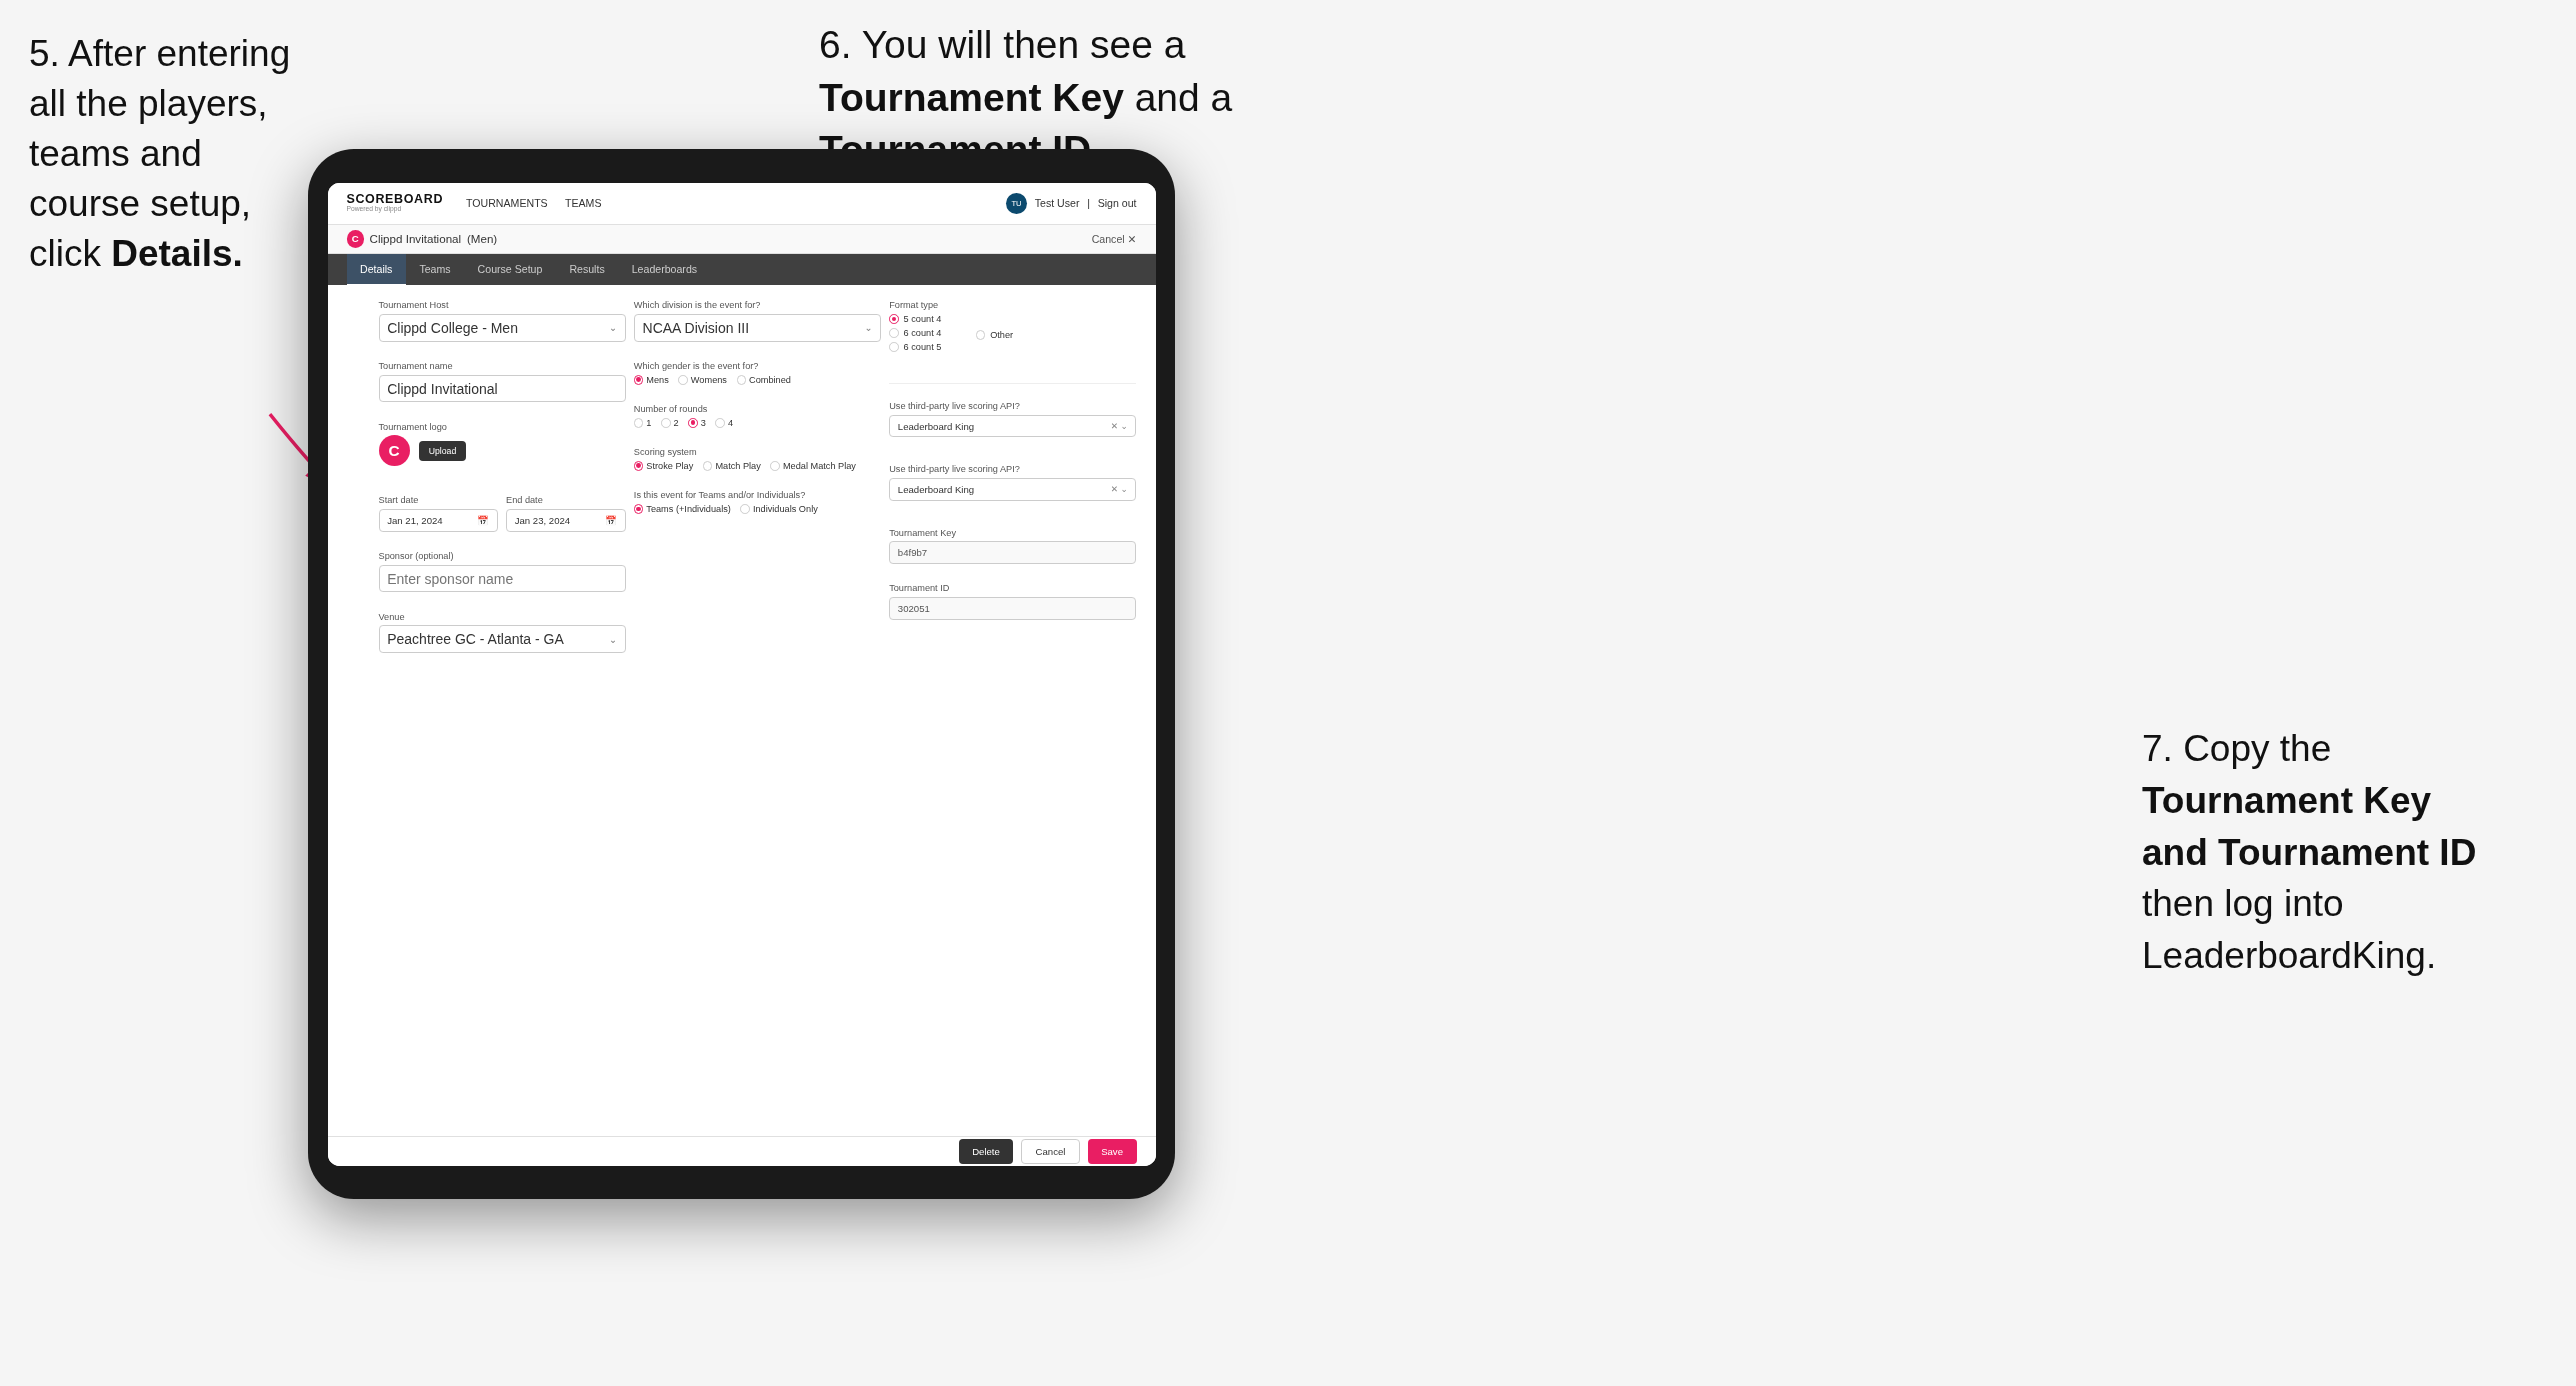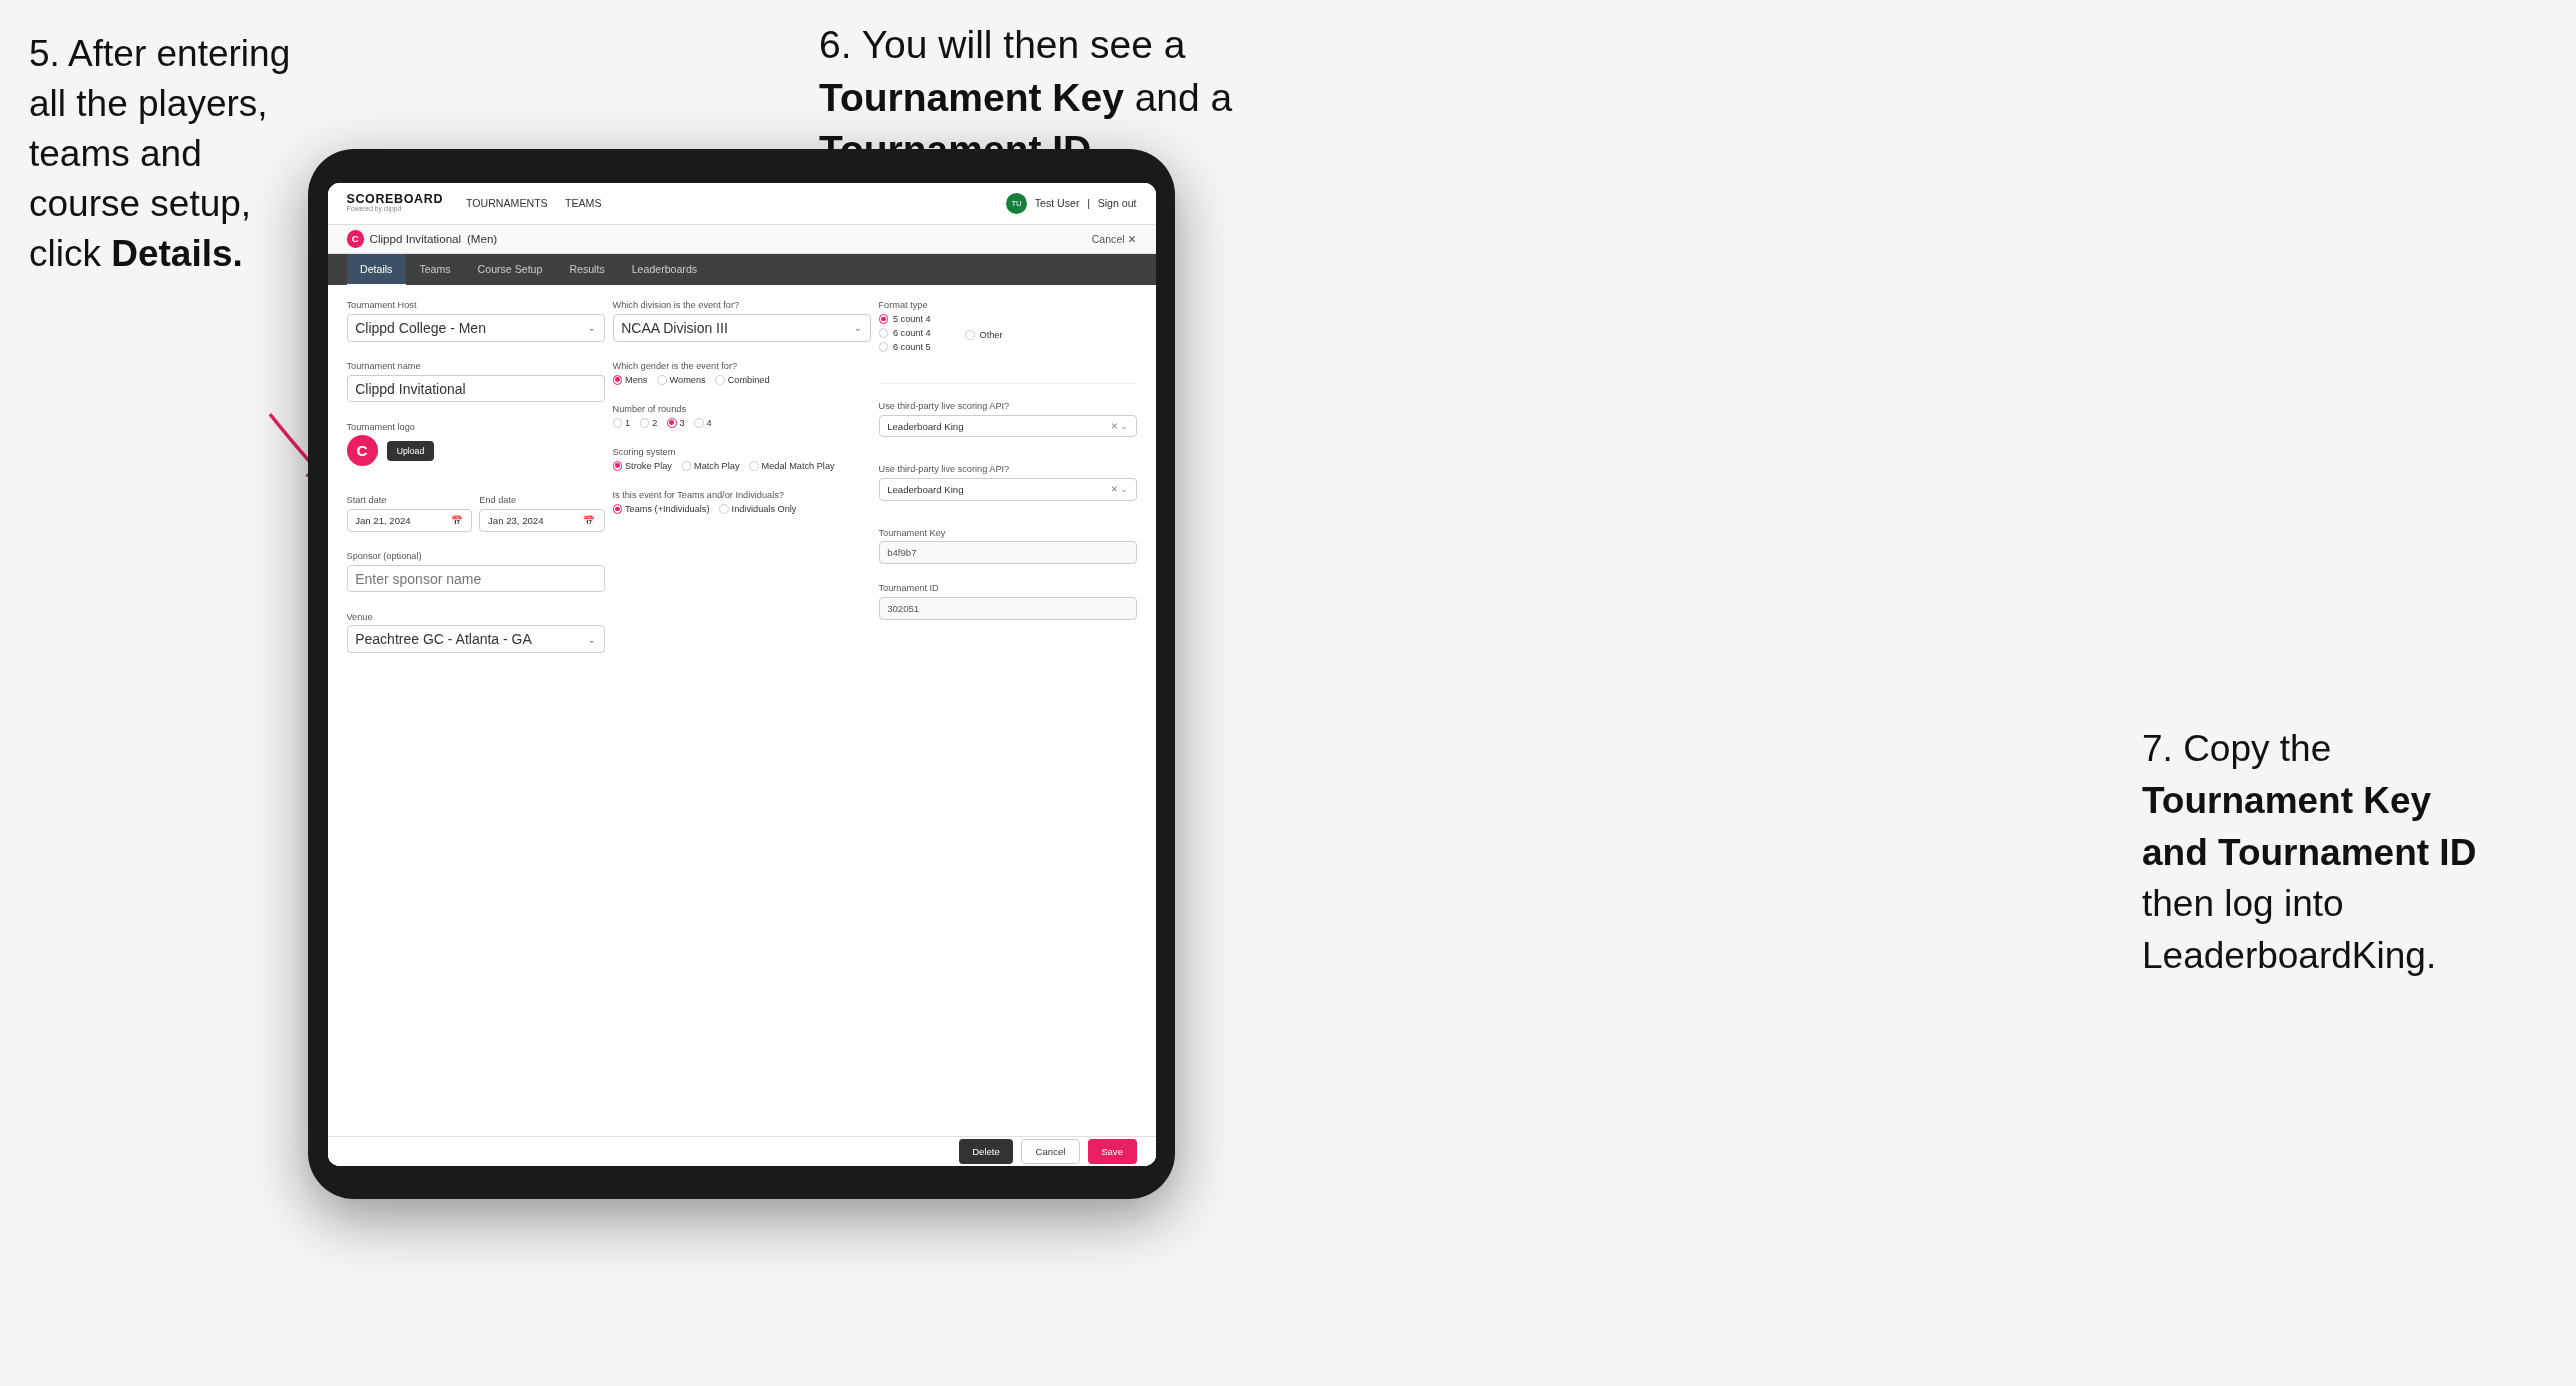--- a/index.html
+++ b/index.html
@@ -118,21 +118,21 @@
     .header-right {
       display: flex;
       align-items: center;
       gap: 7.7px;
       font-size: 10.6px;
       color: #333;
     }
     .user-avatar {
       width: 21px;
       height: 21px;
-      background: #15803d;
+      background: #0c4a6e;
       border-radius: 50%;
       display: flex;
       align-items: center;
       justify-content: center;
       color: #fff;
       font-size: 7.7px;
     }
 
     
     .tournament-title-bar {
@@ -193,20 +193,21 @@
     .form-content {
       flex: 1;
       overflow-y: auto;
       padding: 15.4px 19px;
       background: #fff;
     }
     .form-columns {
       display: grid;
       grid-template-columns: 1fr 1fr 1fr;
       gap: 8px;
+      margin-left: 32px;
     }
     .form-section { display: flex; flex-direction: column; gap: 9.6px; }
     .form-label {
       font-size: 9.2px;
       color: #555;
       margin-bottom: 2.9px;
       display: block;
     }
     .form-input {
       width: 100%;

